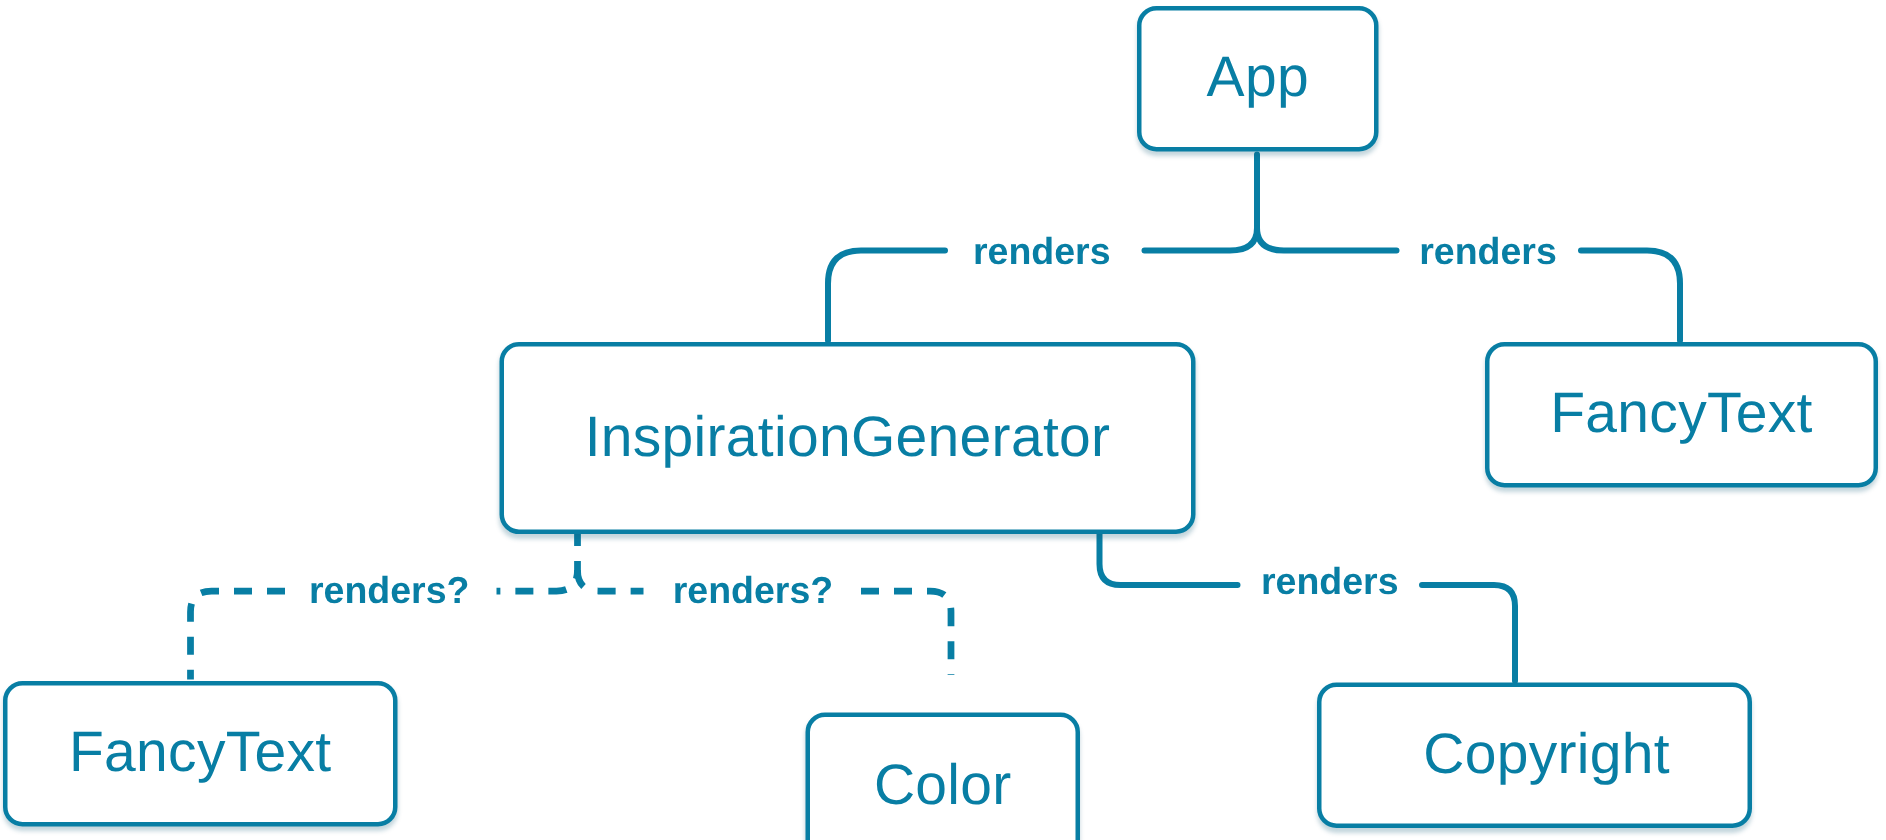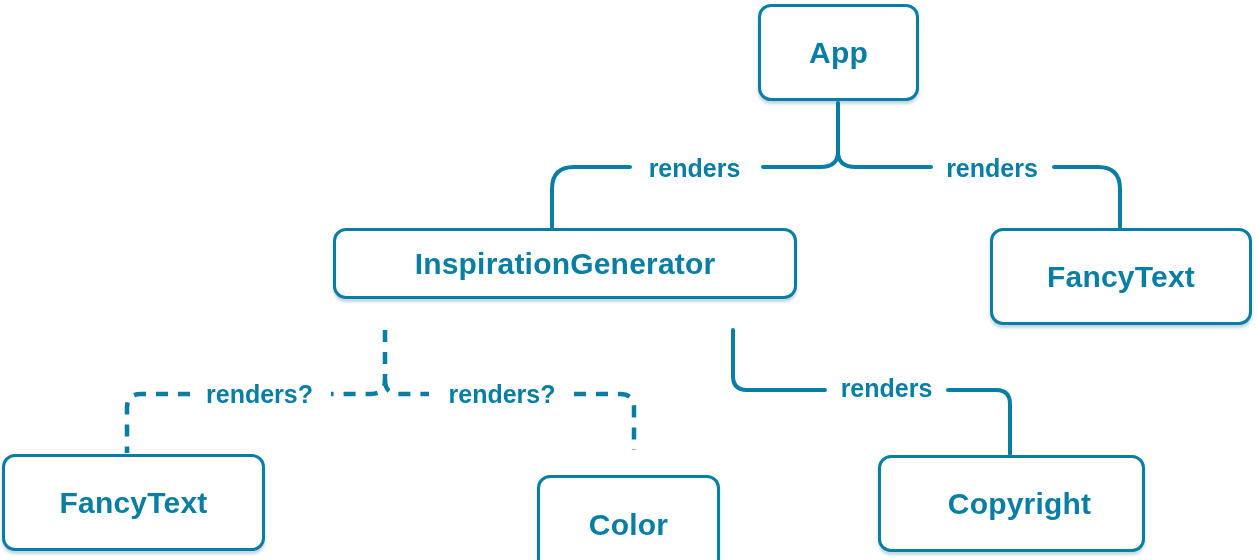--- a/index.html
+++ b/index.html
@@ -39,41 +39,41 @@
   .node {
     position: absolute;
     box-sizing: border-box;
     background: var(--node-background);
     border: 3px solid var(--accent);
     border-radius: 13px;
     display: flex;
     align-items: center;
     justify-content: center;
     color: var(--accent);
-    font-size: 30px;
-    font-weight: 700;
+    font-size: 38px;
+    font-weight: 400;
     letter-spacing: 0.2px;
     box-shadow: 0 3px 3px rgba(20, 90, 120, 0.25);
   }
   .edge-label {
     position: absolute;
     color: var(--accent);
     font-size: 25px;
     font-weight: 700;
     text-align: center;
     line-height: 30px;
     white-space: nowrap;
   }
   
   #node-app                  { left: 758px;  top: 4px;   width: 161px; height: 97px; }
-  #node-inspiration-generator{ left: 333px;  top: 228px; width: 464px; height: 71px; }
+  #node-inspiration-generator{ left: 333px;  top: 228px; width: 464px; height: 128px; }
   #node-fancy-text-top       { left: 990px;  top: 228px; width: 262px; height: 97px; }
   #node-fancy-text-bottom    { left: 2px;    top: 454px; width: 263px; height: 97px; }
   #node-color                { left: 537px;  top: 475px; width: 183px; height: 99px; }
-  #node-copyright            { left: 878px;  top: 455px; width: 267px; height: 97px; padding-left: 16px; }
+  #node-copyright            { left: 878px;  top: 455px; width: 290px; height: 97px; padding-left: 16px; }
   
   #edge-label-0 { left: 637px; top: 153px; width: 115px; }
   #edge-label-1 { left: 936px; top: 153px; width: 112px; }
   #edge-label-2 { left: 194px; top: 379px; width: 131px; }
   #edge-label-3 { left: 436px; top: 379px; width: 132px; }
   #edge-label-4 { left: 829px; top: 373px; width: 115px; }
 </style>
 </head>
 <body>
 

